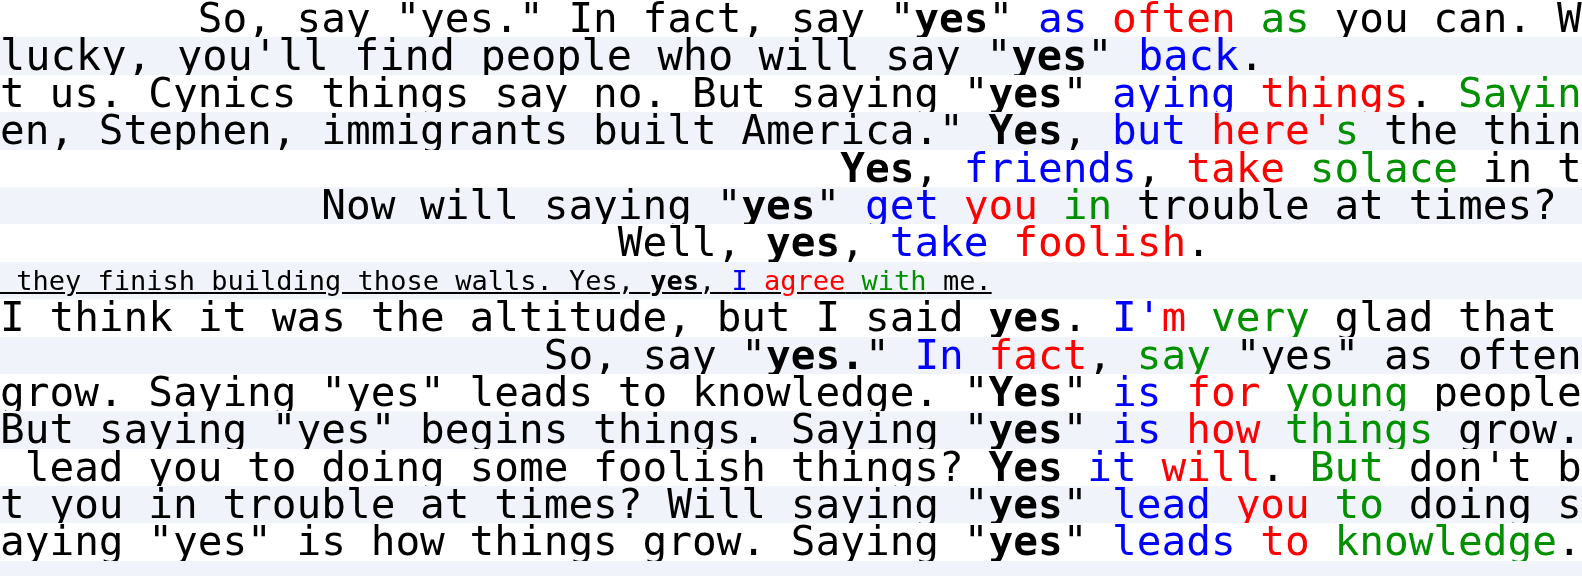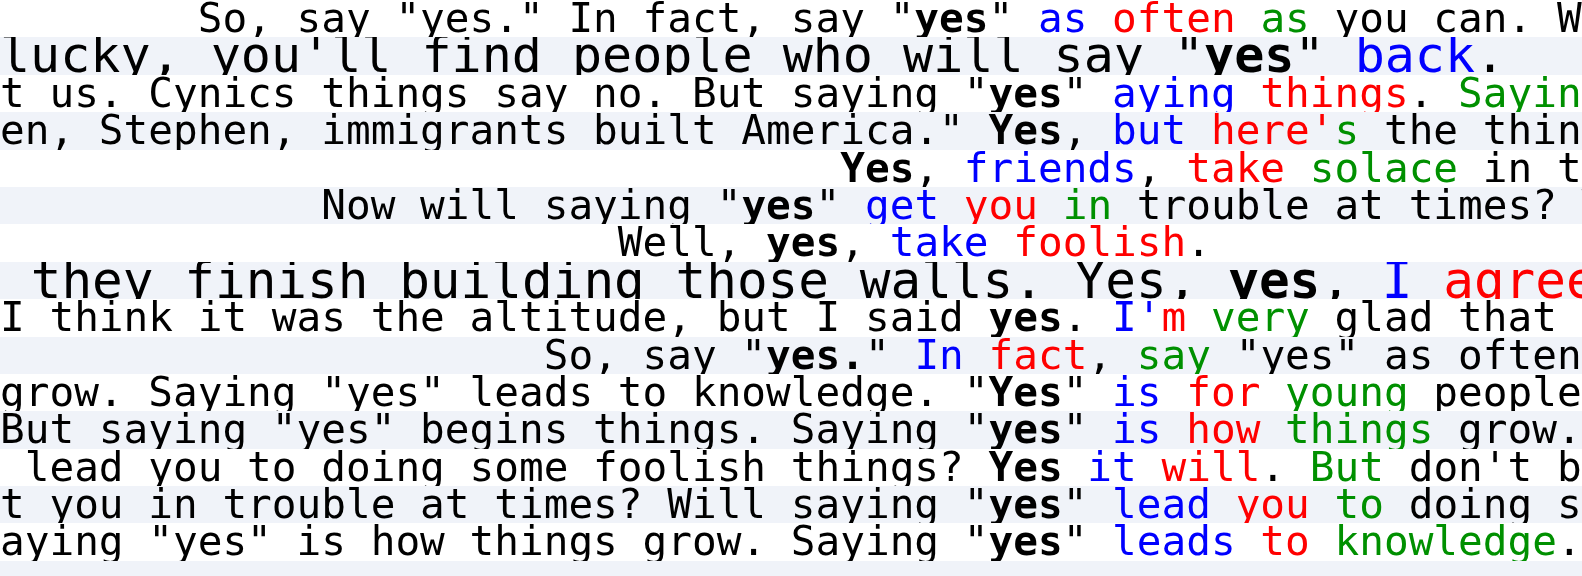--- a/index.html
+++ b/index.html
@@ -37,27 +37,27 @@
   .seg.c1     { color: #0000ff; }
   .seg.c2     { color: #ff0000; }
   .seg.c3     { color: #009000; }
   .seg.right  { color: #000000; }
 </style>
 </head>
 <body>
 
 <div id="concordance">
     <div class="kwic-row stripe-odd" style="font-size: 41.057px;"><span class="seg left">        So, say "yes." In fact, say "</span><span class="seg kw">yes</span><span class="seg right">" </span><span class="seg c1">as</span><span class="seg right"> </span><span class="seg c2">often</span><span class="seg right"> </span><span class="seg c3">as</span><span class="seg right"> you can. When I was starting out in</span></div>
-    <div class="kwic-row stripe-even" style="font-size: 50px;"><span class="seg left">lucky, you'll find people who will say "</span><span class="seg kw">yes</span><span class="seg right">" </span><span class="seg c1">back</span><span class="seg right"></span><span class="seg c2"></span><span class="seg right"></span><span class="seg c3"></span><span class="seg right">.</span></div>
+    <div class="kwic-row stripe-even" style="font-size: 42px;"><span class="seg left">lucky, you'll find people who will say "</span><span class="seg kw">yes</span><span class="seg right">" </span><span class="seg c1">back</span><span class="seg right"></span><span class="seg c2"></span><span class="seg right"></span><span class="seg c3"></span><span class="seg right">.</span></div>
     <div class="kwic-row stripe-odd" style="font-size: 41.057px;"><span class="seg left">t us. Cynics things say no. But saying "</span><span class="seg kw">yes</span><span class="seg right">" </span><span class="seg c1">aying</span><span class="seg right"> </span><span class="seg c2">things</span><span class="seg right">. </span><span class="seg c3">Saying</span></div>
     <div class="kwic-row stripe-even" style="font-size: 41.057px;"><span class="seg left">en, Stephen, immigrants built America." </span><span class="seg kw">Yes</span><span class="seg right">, </span><span class="seg c1">but</span><span class="seg right"> </span><span class="seg c2">here'</span><span class="seg right"></span><span class="seg c3">s</span><span class="seg right"> the thing—it's built now. I think it</span></div>
     <div class="kwic-row stripe-odd" style="font-size: 41.057px;"><span class="seg left">                                  </span><span class="seg kw">Yes</span><span class="seg right">, </span><span class="seg c1">friends</span><span class="seg right">, </span><span class="seg c2">take</span><span class="seg right"> </span><span class="seg c3">solace</span><span class="seg right"> in the fact that if you had</span></div>
     <div class="kwic-row stripe-even" style="font-size: 41.057px;"><span class="seg left">             Now will saying "</span><span class="seg kw">yes</span><span class="seg right">" </span><span class="seg c1">get</span><span class="seg right"> </span><span class="seg c2">you</span><span class="seg right"> </span><span class="seg c3">in</span><span class="seg right"> trouble at times? Will saying "yes" l</span></div>
     <div class="kwic-row stripe-odd" style="font-size: 41.057px;"><span class="seg left">                         Well, </span><span class="seg kw">yes</span><span class="seg right">, </span><span class="seg c1">take</span><span class="seg right"> </span><span class="seg c2">foolish</span><span class="seg right"></span><span class="seg c3"></span><span class="seg right">.</span></div>
-    <div class="kwic-row stripe-even" style="font-size: 51px; text-decoration: underline;"><span class="seg left"> they finish building those walls. Yes, </span><span class="seg kw">yes</span><span class="seg right">, </span><span class="seg c1">I</span><span class="seg right"> </span><span class="seg c2">agree</span><span class="seg right"> </span><span class="seg c3">with</span><span class="seg right"> me.</span></div>
+    <div class="kwic-row stripe-even" style="font-size: 27px; text-decoration: underline;"><span class="seg left"> they finish building those walls. Yes, </span><span class="seg kw">yes</span><span class="seg right">, </span><span class="seg c1">I</span><span class="seg right"> </span><span class="seg c2">agree</span><span class="seg right"> </span><span class="seg c3">with</span><span class="seg right"> me.</span></div>
     <div class="kwic-row stripe-odd" style="font-size: 41.057px;"><span class="seg left">I think it was the altitude, but I said </span><span class="seg kw">yes</span><span class="seg right">. </span><span class="seg c1">I'</span><span class="seg right"></span><span class="seg c2">m</span><span class="seg right"> </span><span class="seg c3">very</span><span class="seg right"> glad that I did.</span></div>
     <div class="kwic-row stripe-even" style="font-size: 41.057px;"><span class="seg left">                      So, say "</span><span class="seg kw">yes.</span><span class="seg right">" </span><span class="seg c1">In</span><span class="seg right"> </span><span class="seg c2">fact</span><span class="seg right">, </span><span class="seg c3">say</span><span class="seg right"> "yes" as often as you can. When I</span></div>
     <div class="kwic-row stripe-odd" style="font-size: 41.057px;"><span class="seg left">grow. Saying "yes" leads to knowledge. "</span><span class="seg kw">Yes</span><span class="seg right">" </span><span class="seg c1">is</span><span class="seg right"> </span><span class="seg c2">for</span><span class="seg right"> </span><span class="seg c3">young</span><span class="seg right"> people. So for as long as you have</span></div>
     <div class="kwic-row stripe-even" style="font-size: 41.057px;"><span class="seg left">But saying "yes" begins things. Saying "</span><span class="seg kw">yes</span><span class="seg right">" </span><span class="seg c1">is</span><span class="seg right"> </span><span class="seg c2">how</span><span class="seg right"> </span><span class="seg c3">things</span><span class="seg right"> grow. Saying "yes" leads to knowle</span></div>
     <div class="kwic-row stripe-odd" style="font-size: 41.057px;"><span class="seg left"> lead you to doing some foolish things? </span><span class="seg kw">Yes</span><span class="seg right"> </span><span class="seg c1">it</span><span class="seg right"> </span><span class="seg c2">will</span><span class="seg right">. </span><span class="seg c3">But</span><span class="seg right"> don't be afraid to be a fool. Rememb</span></div>
     <div class="kwic-row stripe-even" style="font-size: 41.057px;"><span class="seg left">t you in trouble at times? Will saying "</span><span class="seg kw">yes</span><span class="seg right">" </span><span class="seg c1">lead</span><span class="seg right"> </span><span class="seg c2">you</span><span class="seg right"> </span><span class="seg c3">to</span><span class="seg right"> doing some foolish things? Yes it wi</span></div>
     <div class="kwic-row stripe-odd" style="font-size: 41.057px;"><span class="seg left">aying "yes" is how things grow. Saying "</span><span class="seg kw">yes</span><span class="seg right">" </span><span class="seg c1">leads</span><span class="seg right"> </span><span class="seg c2">to</span><span class="seg right"> </span><span class="seg c3">knowledge</span><span class="seg right">. "Yes" is for young people. S</span></div>
     <div class="kwic-row stripe-even" style="font-size: 41.057px;"><span class="seg left"></span><span class="seg kw"></span><span class="seg right"></span><span class="seg c1"></span><span class="seg right"></span><span class="seg c2"></span><span class="seg right"></span><span class="seg c3"></span><span class="seg right"></span></div>
   </div>
 

